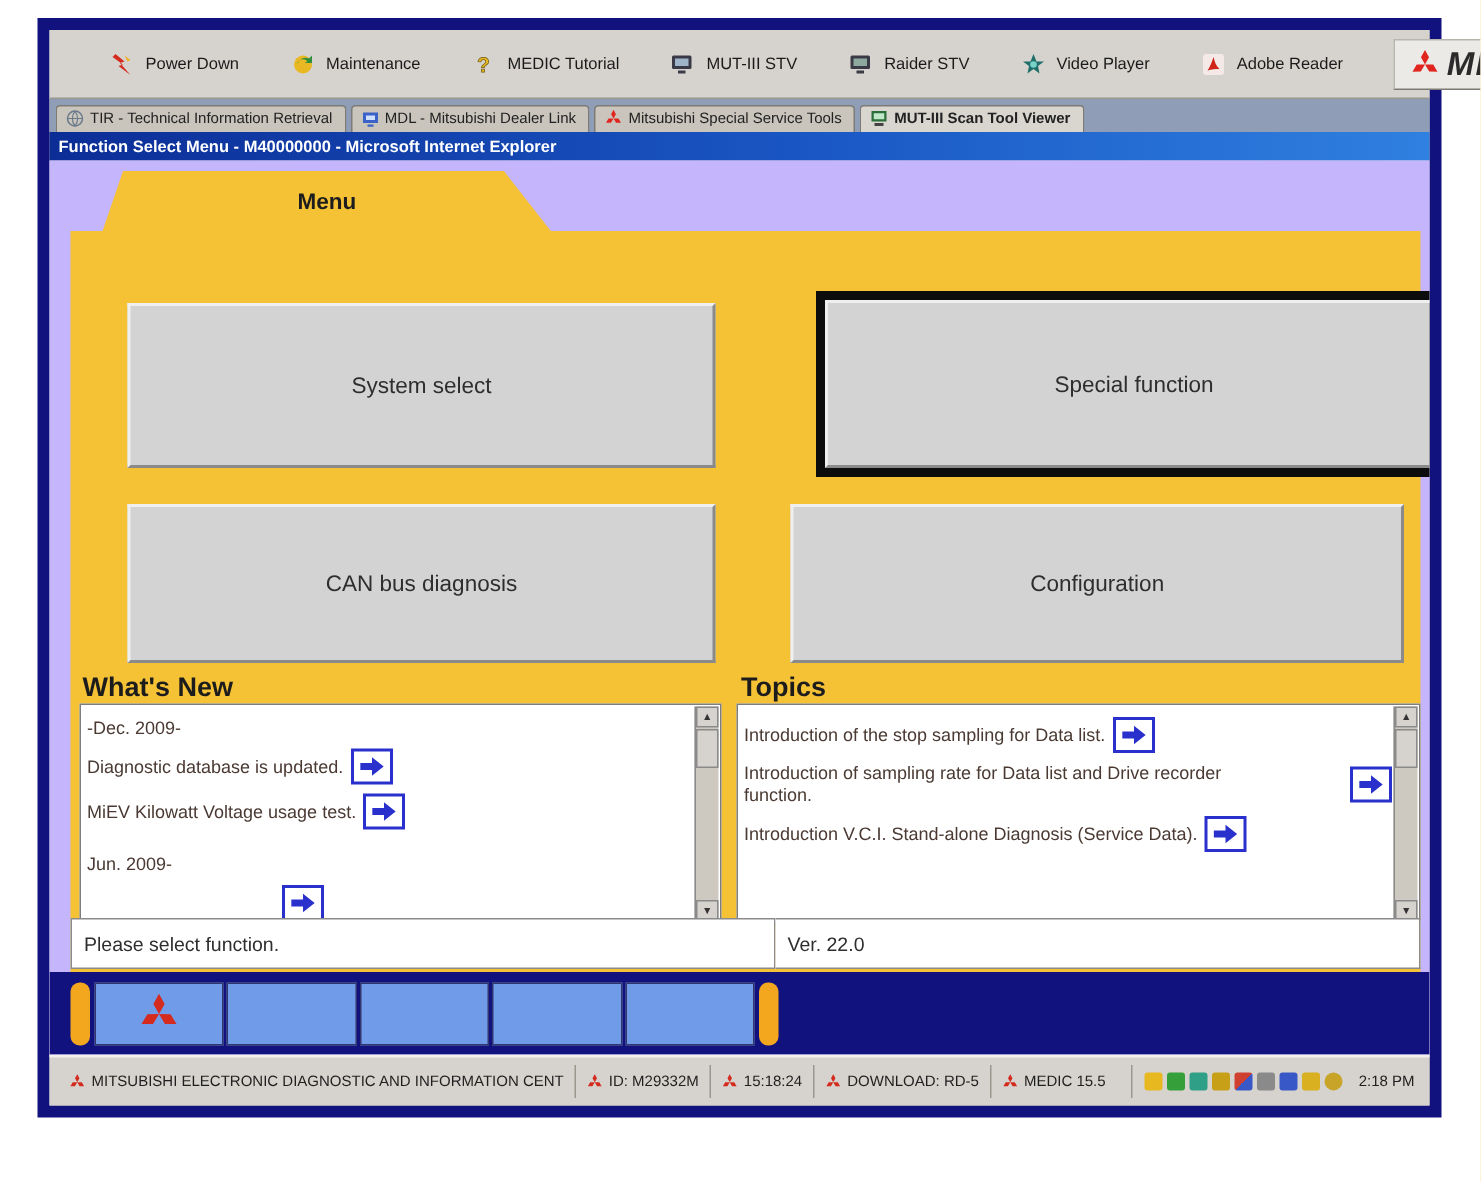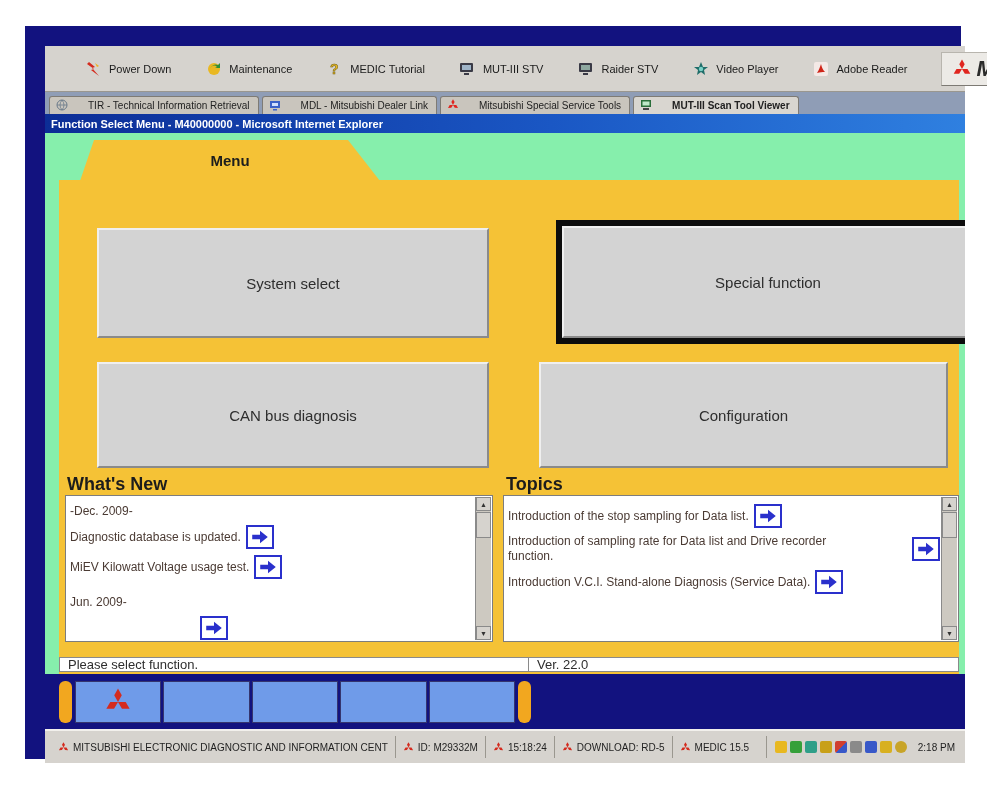--- a/index.html
+++ b/index.html
@@ -1,55 +1,55 @@
 <!DOCTYPE html>
 <html><head>
 <meta charset="utf-8">
 <style>
   html,body{margin:0;padding:0;background:#fff;font-family:"Liberation Sans",sans-serif;}
   .stage{position:relative;width:987px;height:788px;background:#fff;overflow:hidden;}
-  .frame{position:absolute;left:25px;top:26px;width:936px;height:733px;background:#12127f;box-sizing:border-box;padding:20px;}
+  .frame{position:absolute;left:25px;top:12px;width:936px;height:733px;background:#12127f;box-sizing:border-box;padding:8px;}
   .inner{position:relative;width:920px;height:717px;background:#d6d3ce;display:flex;flex-direction:column;}
 
   
   .toolbar{height:46px;background:#d6d3ce;border-bottom:1px solid #9a978f;display:flex;align-items:center;padding:0 10px 0 40px;box-sizing:border-box;gap:34px;}
   .tool-item{display:flex;align-items:center;gap:7px;font-size:11px;color:#1a1a1a;cursor:default;white-space:nowrap;}
   .tool-item .ticon{width:17px;height:17px;display:inline-flex;align-items:center;justify-content:center;}
   .medic-logo{margin-left:auto;display:flex;align-items:center;gap:4px;background:#eceae6;border:1px solid #b8b5ae;border-right-color:#7d7a74;border-bottom-color:#7d7a74;padding:3px 14px 3px 10px;}
   .medic-text{font-size:22px;font-weight:bold;font-style:italic;color:#2b2b2b;letter-spacing:1px;}
 
   
   .tabbar{height:22px;background:#8f9db6;display:flex;align-items:flex-end;padding:2px 4px 0 4px;box-sizing:border-box;gap:3px;}
-  .btab{display:flex;align-items:center;gap:20px;font-size:10px;color:#222;background:#c9c5bd;border:1px solid #7e7b75;border-bottom:none;border-radius:3px 3px 0 0;padding:2px 8px 3px 6px;white-space:nowrap;max-width:232px;overflow:hidden;}
+  .btab{display:flex;align-items:center;gap:4px;font-size:10px;color:#222;background:#c9c5bd;border:1px solid #7e7b75;border-bottom:none;border-radius:3px 3px 0 0;padding:2px 8px 3px 6px;white-space:nowrap;max-width:232px;overflow:hidden;}
   .btab.active{background:#d9d6d0;font-weight:bold;}
   .btab .ticon{width:12px;height:12px;flex:0 0 auto;display:inline-flex;}
 
   
   .titlebar{height:19px;background:linear-gradient(90deg,#0c2d96 0%,#1a57c4 55%,#2f80e0 100%);color:#fff;font-size:11px;font-weight:bold;display:flex;align-items:center;padding-left:6px;}
 
   
-  .main{position:relative;flex:1;background:#86efac;overflow:hidden;}
+  .main{position:relative;flex:1;background:#c4b5fd;overflow:hidden;}
   .menu-tab{position:absolute;left:35px;top:7px;width:300px;height:41px;background:#f5c236;clip-path:polygon(0 100%,14px 0,268px 0,300px 100%);display:flex;align-items:center;justify-content:center;}
   .menu-tab span{font-size:15px;font-weight:bold;color:#1d1d1d;}
   .folder-body{position:absolute;left:14px;top:47px;width:900px;height:494px;background:#f5c236;}
 
   .big-btn{position:absolute;background:#d3d3d3;border:2px solid #8a8a8a;border-top-color:#efefef;border-left-color:#efefef;display:flex;align-items:center;justify-content:center;font-size:15px;color:#2e2e2e;box-sizing:border-box;cursor:pointer;}
   .sel-frame{position:absolute;background:#0c0c0c;padding:6px;box-sizing:border-box;margin-left:24px;}
   .sel-frame .big-btn{position:relative;width:100%;height:100%;}
 
   .section-title{position:absolute;font-size:18px;font-weight:bold;color:#1c1c1c;}
   .panel{position:absolute;background:#fff;border:1px solid #7d7d7d;box-sizing:border-box;}
   .panel-content{position:absolute;left:4px;top:2px;right:18px;bottom:0;font-size:12px;color:#4a3a33;overflow:hidden;}
   .entry-line{display:flex;align-items:center;gap:5px;margin-top:6px;line-height:1.25;}
   .arrow-btn{flex:0 0 auto;width:24px;height:20px;background:#fff;border:2px solid #2a30cc;display:inline-flex;align-items:center;justify-content:center;cursor:pointer;}
   .scrollbar{position:absolute;top:1px;right:1px;bottom:1px;width:15px;background:#cdc9c1;border-left:1px solid #8a8a8a;display:flex;flex-direction:column;justify-content:space-between;align-items:center;}
   .sb-btn{width:15px;height:14px;background:#d6d3ce;border:1px solid #8a8a8a;box-sizing:border-box;font-size:7px;color:#333;display:flex;align-items:center;justify-content:center;cursor:pointer;}
   .sb-thumb{position:absolute;top:15px;left:0;width:15px;height:26px;background:#d6d3ce;border:1px solid #8a8a8a;box-sizing:border-box;}
 
-  .status-row{position:absolute;left:0;right:0;bottom:2px;height:15px;display:flex;}
+  .status-row{position:absolute;left:0;right:0;bottom:2px;height:34px;display:flex;}
   .status-cell{background:#fff;border:1px solid #8a8a8a;box-sizing:border-box;font-size:13px;color:#2e2e2e;display:flex;align-items:center;padding-left:8px;}
   .status-cell.msg{width:470px;}
   .status-cell.ver{flex:1;border-left:none;}
 
   .navy-zone{position:absolute;left:0;right:0;bottom:0;height:55px;background:#12127f;}
   .quickbar{position:absolute;left:14px;top:7px;width:472px;height:42px;display:flex;align-items:stretch;}
   .cap{width:13px;background:#f2a71f;border-radius:6px;flex:0 0 auto;}
   .cap.left{margin-right:2px;}
   .cap.right{margin-left:2px;}
   .qbtn{flex:1;background:#6f9be9;border:1px solid #35356e;margin:0 1px;display:flex;align-items:center;justify-content:center;cursor:pointer;}

